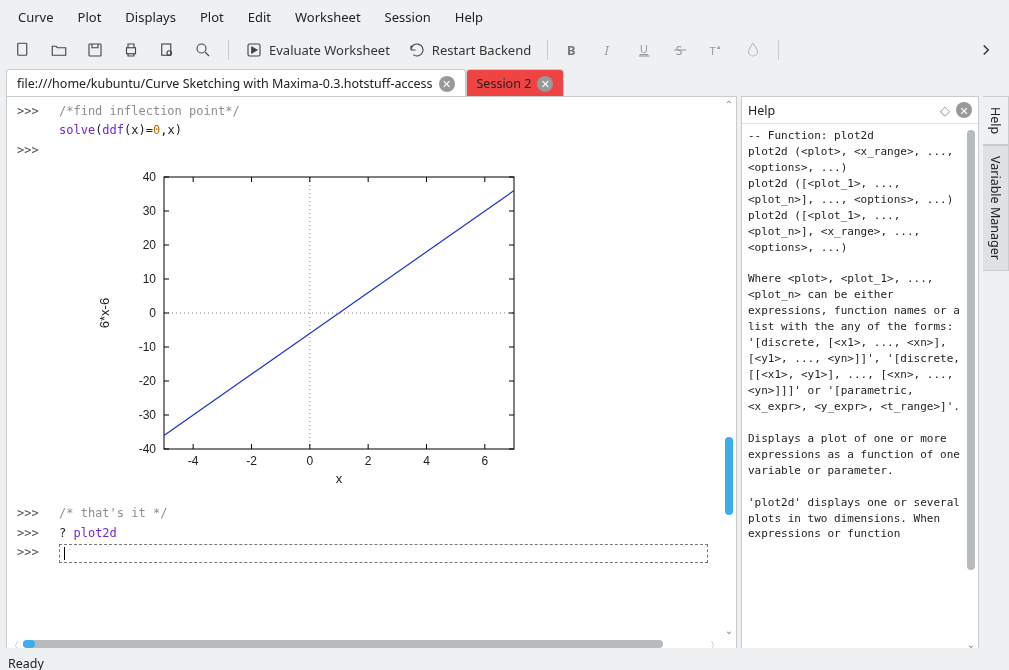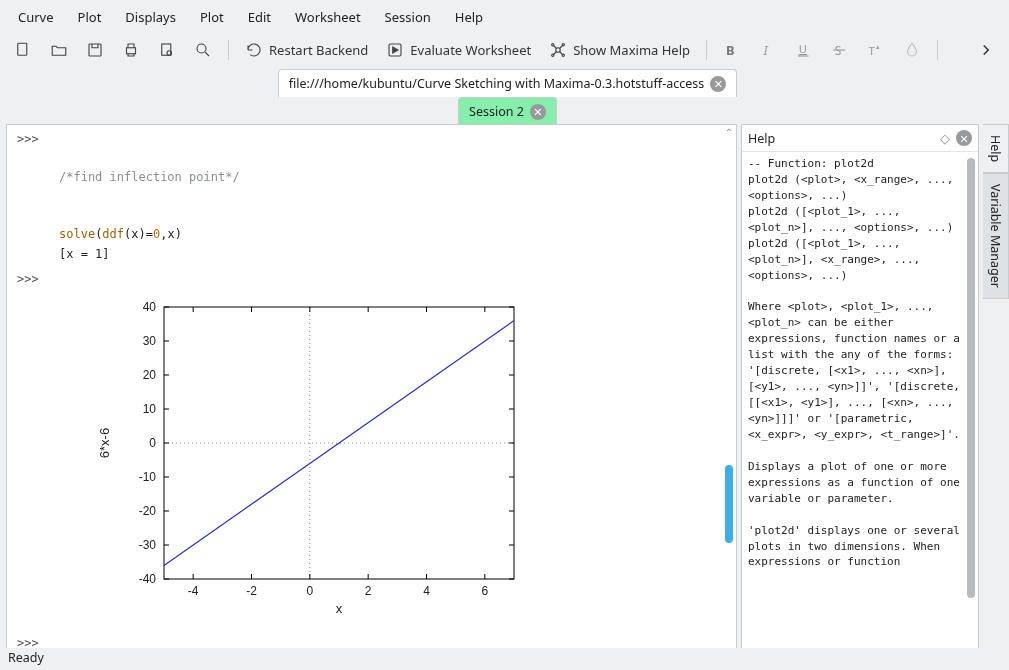--- a/index.html
+++ b/index.html
@@ -49,31 +49,30 @@
   .fmtbtn { color: #777; }
   .fmtbtn svg { width: 18px; height: 18px; }
 
   
   .tabsrow {
     display: flex;
     align-items: center;
     background: #eef0f1;
     padding-left: 6px;
     gap: 0;
-    flex-direction: column;
   }
   .tab {
     display: inline-flex;
     align-items: center;
     gap: 6px;
     padding: 5px 10px;
     font-size: 12.5px;
     border: 1px solid #c9cccf;
     border-bottom: none;
-    background: #86efac;
+    background: #ef4444;
     border-radius: 4px 4px 0 0;
     position: relative;
     top: 1px;
     cursor: default;
   }
   .tab.active { background: #fff; }
   .tab .close {
     width: 16px; height: 16px;
     border-radius: 8px;
     background: #97999b;
@@ -128,23 +127,23 @@
   }
   .ws-scroll-h .dot {
     position:absolute; top:3px; bottom:3px; left:16px; width:12px;
     background:#3daee9; border-radius:6px;
   }
   .ws-scroll-h .arrow { position:absolute; top:1px; color:#888; font-size:10px;}
   .ws-scroll-h .l{left:2px;} .ws-scroll-h .r{right:2px;}
 
   .cell { display:flex; gap:14px; margin-bottom:2px; }
   .prompt { color:#555; white-space:pre; user-select:none; width:28px; }
-  .code { white-space: pre; margin-top: 38px; }
+  .code { white-space: pre; }
   .cm-comment { color:#8a8f93; }
-  .cm-fn { color:#a16207; }
+  .cm-fn { color:#6d28d9; }
   .cm-num { color:#b56a00; }
   .out { margin-left:42px; margin-bottom:8px; white-space:pre; color:#222;}
   .active-input {
     border:1px dashed #777;
     padding:2px 4px;
     min-height:16px;
     flex:1;
     margin-right:18px;
     display:flex;
     align-items:center;
@@ -219,21 +218,21 @@
     background:#eef0f1;
     cursor:default;
   }
   .sidetab.active { background:#dfe2e4; }
 
   
   .statusbar {
     position:absolute;
     left:0; right:0; bottom:0;
     height:22px;
-    padding:1px 8px;
+    padding:7px 8px;
     font-size:12.5px;
     background:#eef0f1;
   }
 </style>
 </head>
 <body>
 
 <div class="menubar">
   <div class="mi">Curve</div>
   <div class="mi">Plot</div>
@@ -276,41 +275,30 @@
     </span>
   <span class="tbtn">
       <svg viewBox="0 0 24 24" fill="none" stroke="#444" stroke-width="1.5">
         <circle cx="10" cy="10" r="6"></circle>
         <path d="M15 15l5 5"></path>
       </svg>
     </span>
   <span class="tsep"></span>
   <span class="tbtn">
     <svg viewBox="0 0 24 24" fill="none" stroke="#444" stroke-width="1.5">
-        <path d="M4 12a8 8 0 1 1 3 6.2M4 12V6m0 6h6"></path>
-      </svg>
-    <span>Restart Backend</span>
-  </span>
-  <span class="tbtn">
-    <svg viewBox="0 0 24 24" fill="none" stroke="#444" stroke-width="1.5">
         <rect x="4" y="4" width="16" height="16" rx="2"></rect>
         <path d="M9 8l7 4-7 4z" fill="#444"></path>
       </svg>
     <span>Evaluate Worksheet</span>
   </span>
   <span class="tbtn">
     <svg viewBox="0 0 24 24" fill="none" stroke="#444" stroke-width="1.5">
-        <circle cx="12" cy="12" r="3"></circle>
-        <circle cx="5" cy="5" r="1.5"></circle>
-        <circle cx="19" cy="5" r="1.5"></circle>
-        <circle cx="5" cy="19" r="1.5"></circle>
-        <circle cx="19" cy="19" r="1.5"></circle>
-        <path d="M6 6l4 4M18 6l-4 4M6 18l4-4M18 18l-4-4"></path>
-      </svg>
-    <span>Show Maxima Help</span>
+        <path d="M4 12a8 8 0 1 1 3 6.2M4 12V6m0 6h6"></path>
+      </svg>
+    <span>Restart Backend</span>
   </span>
   <span class="tsep"></span>
   <span class="tbtn fmtbtn">
       <svg viewBox="0 0 24 24">
         <text x="4" y="18" font-size="17" font-weight="bold" fill="#777">B</text>
       </svg>
     </span>
   <span class="tbtn fmtbtn">
       <svg viewBox="0 0 24 24">
         <text x="6" y="18" font-size="17" font-style="italic" fill="#999">I</text>
@@ -364,21 +352,20 @@
     <div class="worksheet">
 
       <div class="cell">
         <span class="prompt">&gt;&gt;&gt;</span>
         <span class="code"><span class="cm-comment">/*find inflection point*/</span></span>
       </div>
       <div class="cell">
         <span class="prompt">   </span>
         <span class="code"><span class="cm-fn">solve</span><span>(</span><span class="cm-fn">ddf</span><span>(x)=</span><span class="cm-num">0</span><span>,x)</span></span>
       </div>
-      <div class="out">[x = 1]</div>
 
       <div class="cell">
         <span class="prompt">&gt;&gt;&gt;</span>
       </div>
 
       <div class="plotbox">
         <svg id="plot-svg" class="plot-svg" width="500" height="338">
             <line x1="105" y1="152" x2="455" y2="152" stroke="#888" stroke-dasharray="1 3" stroke-width="1"></line>
             <line x1="250.83333333333334" y1="16" x2="250.83333333333334" y2="288" stroke="#888" stroke-dasharray="1 3" stroke-width="1"></line>
             <rect x="105" y="16" width="350" height="272" fill="none" stroke="#000" stroke-width="1"></rect>

